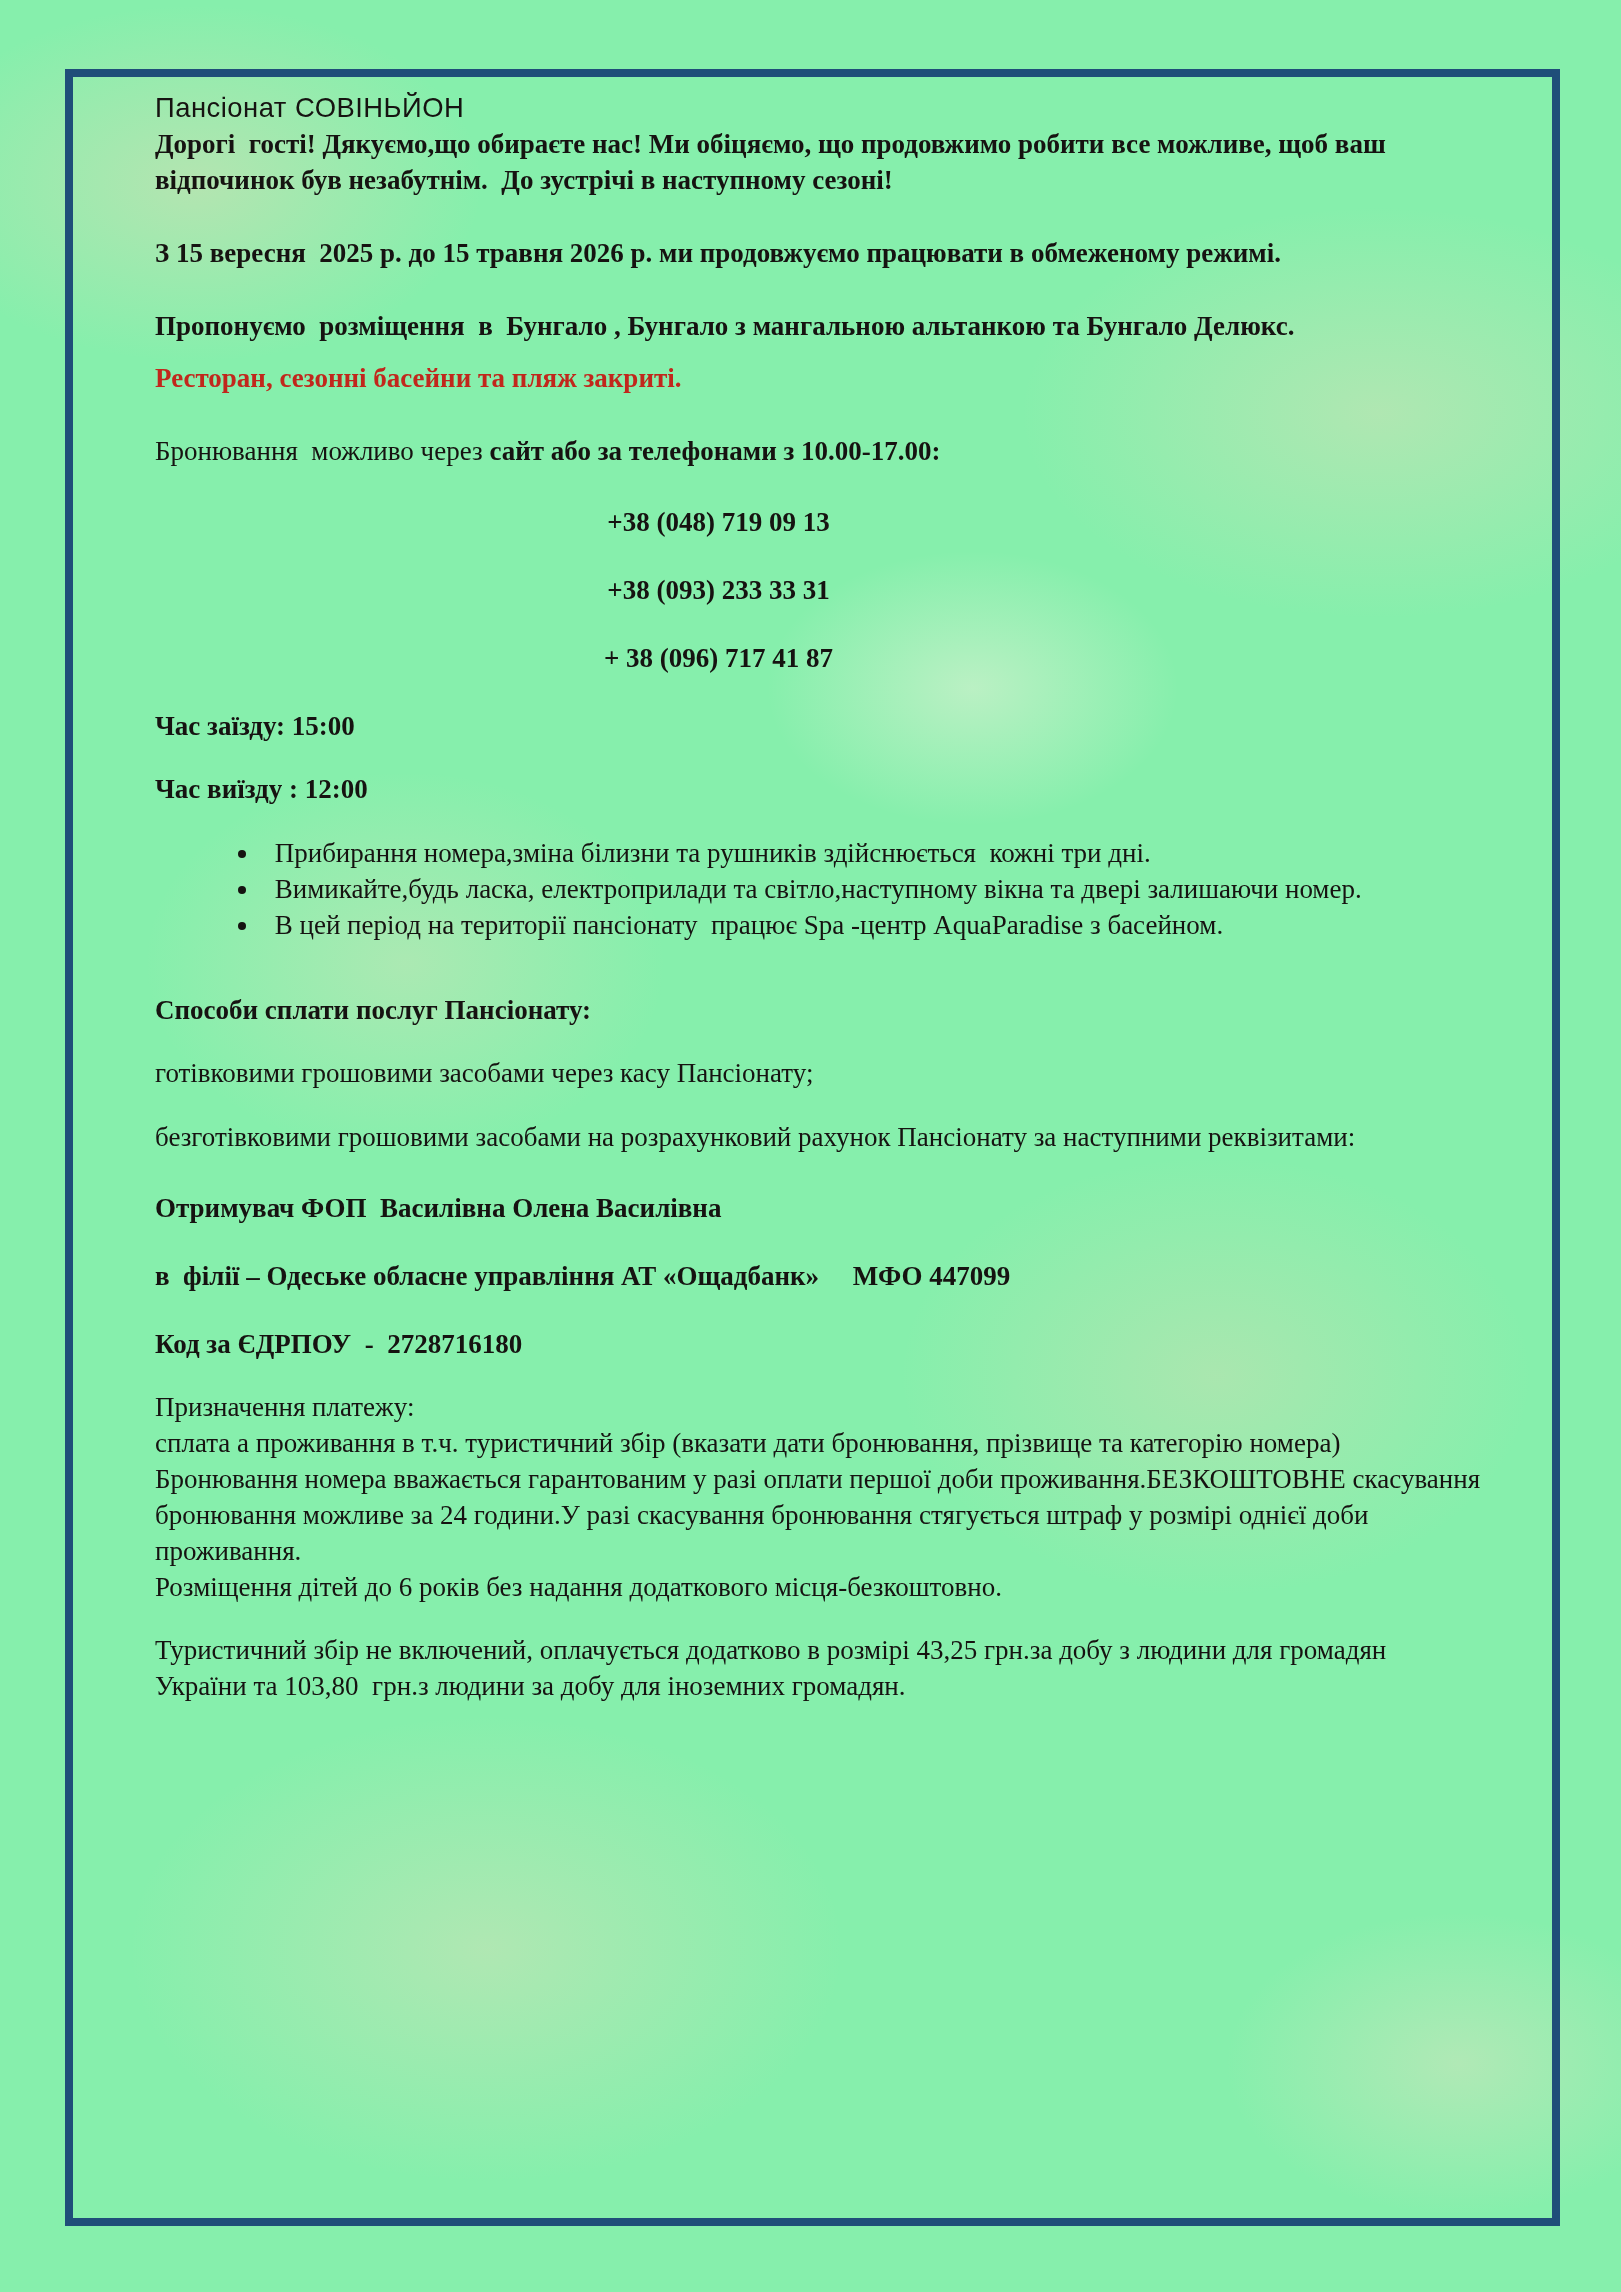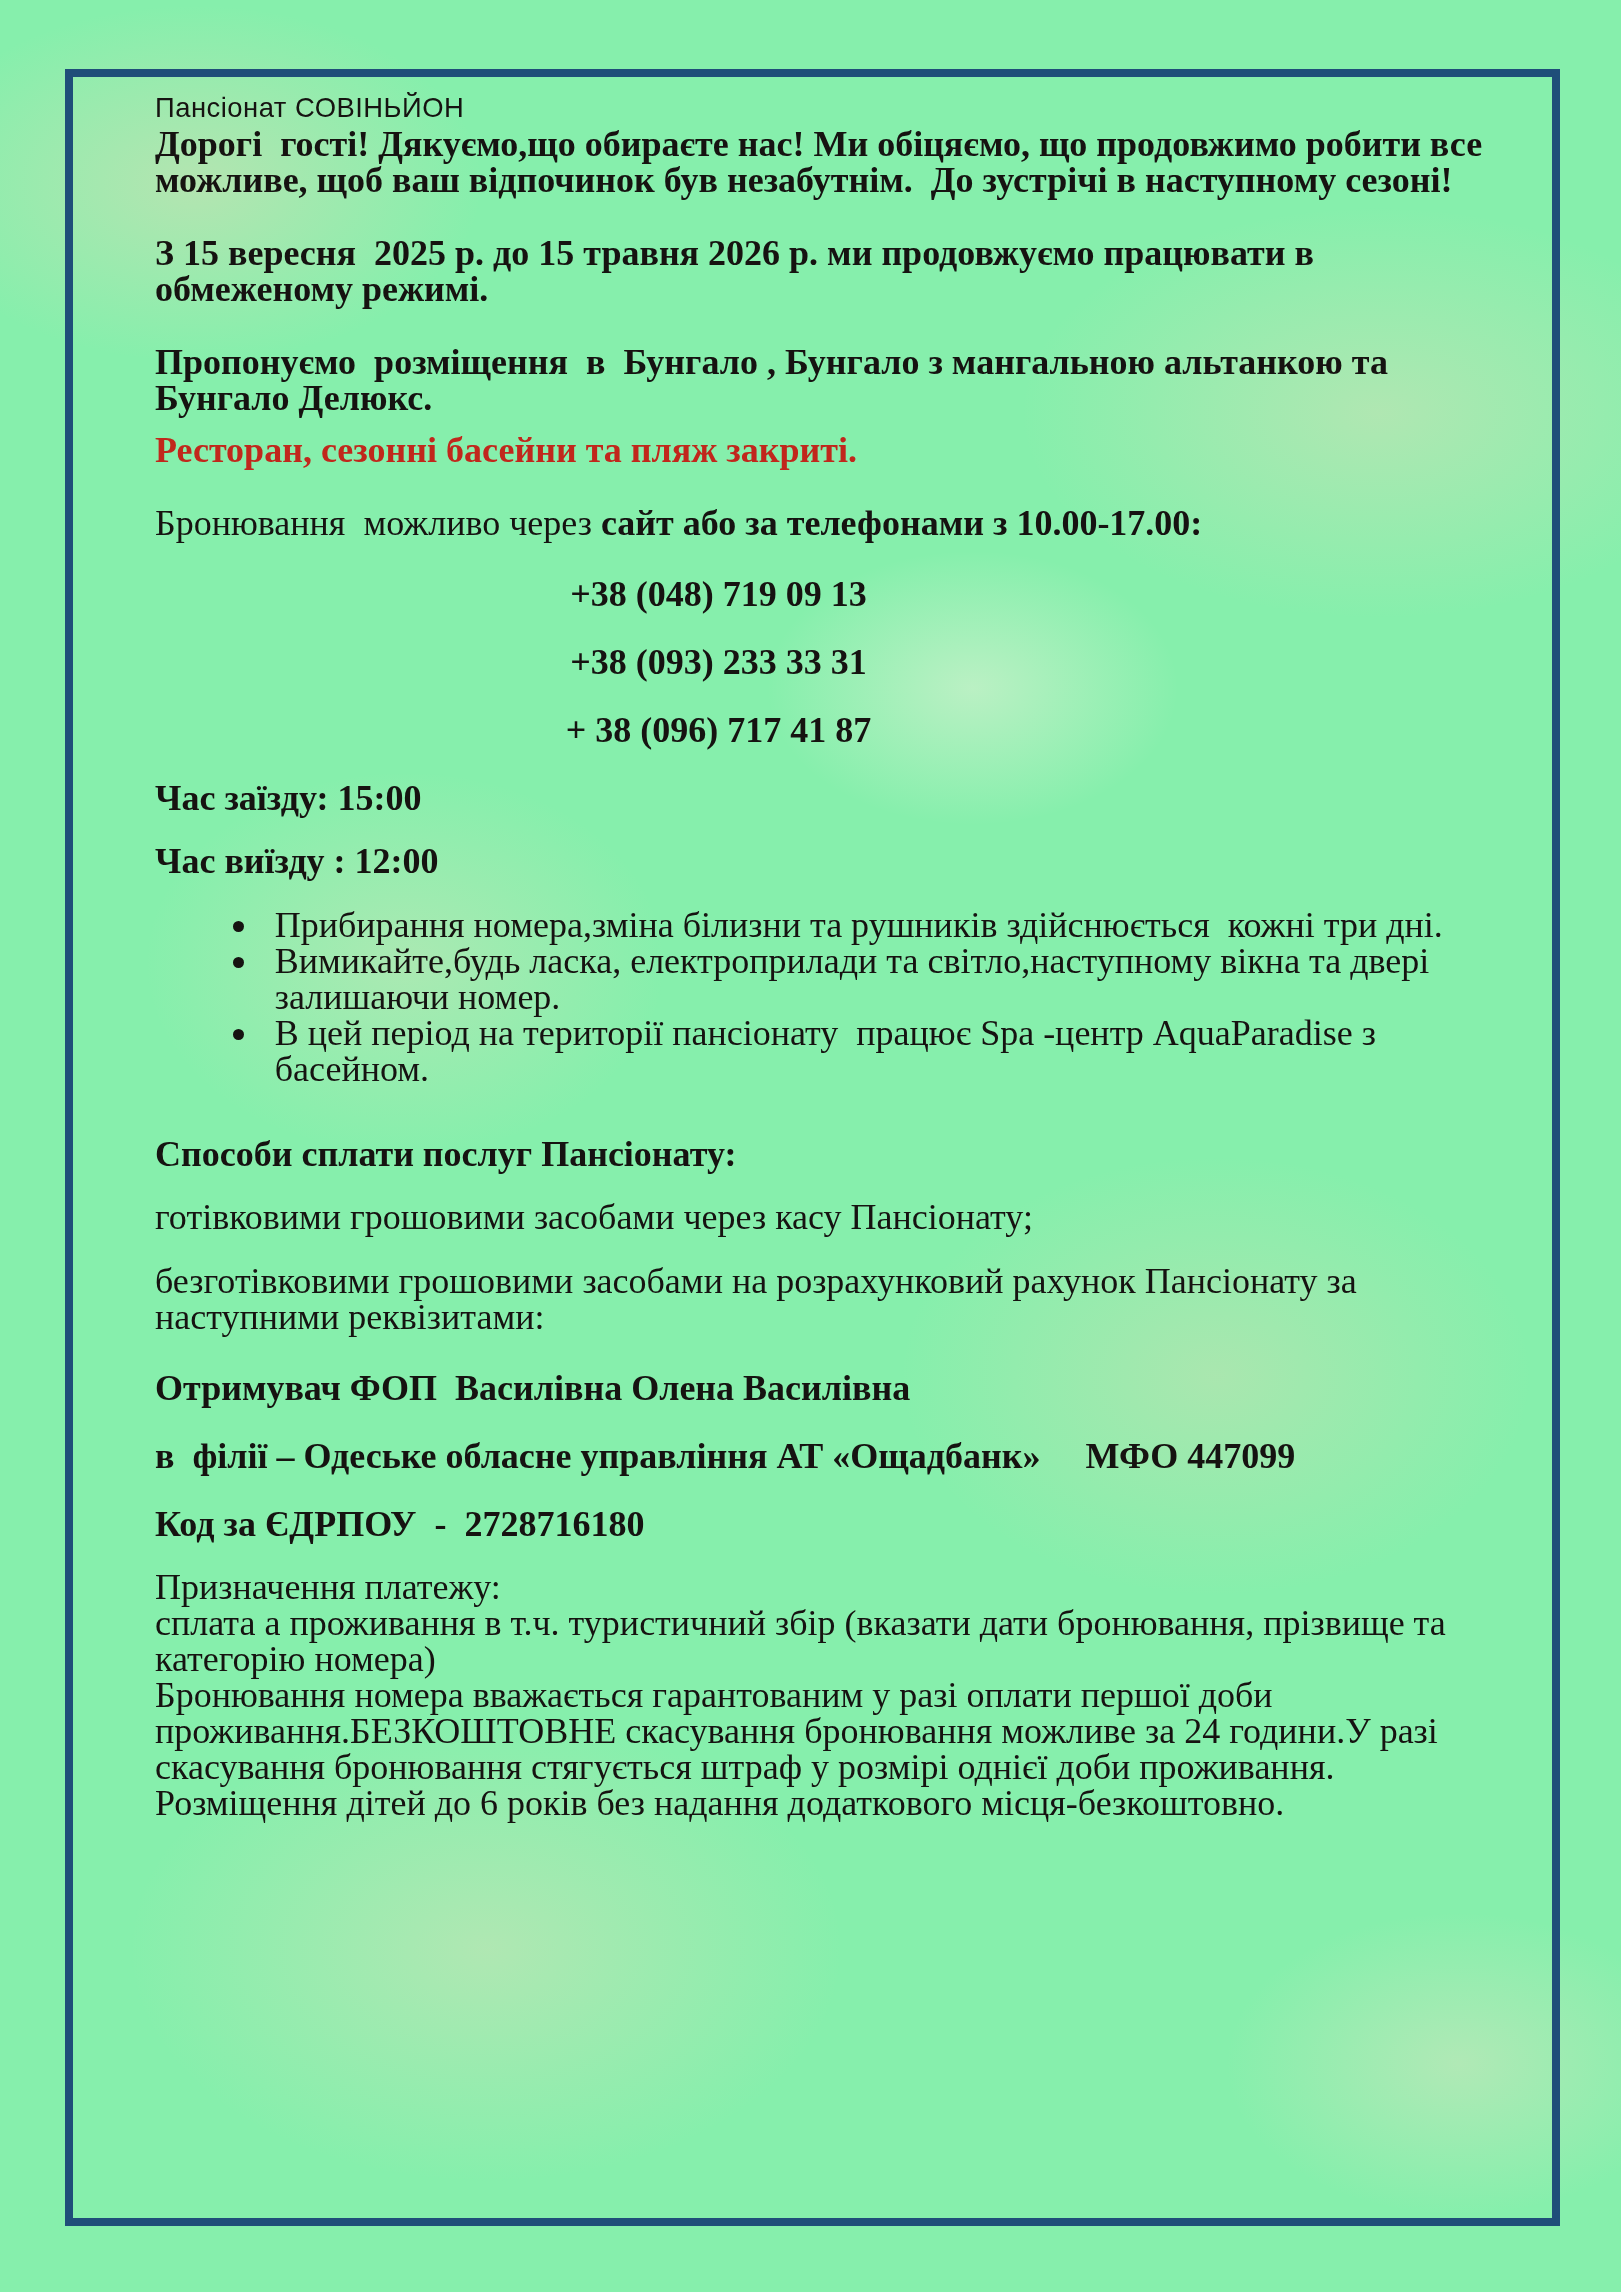--- a/index.html
+++ b/index.html
@@ -52,21 +52,21 @@
   }
   .title {
     margin: 74px 0 41px 0;
     width: 1127px;
     text-align: center;
     font-size: 34px;
     font-weight: bold;
   }
   .title span { text-decoration: underline; text-underline-offset: 5.9px; }
   p, li, .line {
-    font-size: 36px;
+    font-size: 27px;
     line-height: 36px;
     white-space: pre-wrap;
   }
   p { margin: 0 0 37px 0; }
   .b { font-weight: bold; }
   .red { color: #c1271c; }
   .no-gap { margin-bottom: 16px; }
   .booking { margin-bottom: 35px; }
   .phone {
     width: 1127px;
@@ -135,16 +135,17 @@
 
     <p class="b mb28">Код за ЄДРПОУ  -  2728716180</p>
 
     <div class="purpose">
       <div class="line">Призначення платежу:</div>
       <div class="line">сплата а проживання в т.ч. туристичний збір (вказати дати бронювання, прізвище та категорію номера)</div>
       <div class="line">Бронювання номера вважається гарантованим у разі оплати першої доби проживання.БЕЗКОШТОВНЕ скасування бронювання можливе за 24 години.У разі скасування бронювання стягується штраф у розмірі однієї доби проживання.</div>
       <div class="line">Розміщення дітей до 6 років без надання додаткового місця-безкоштовно.</div>
     </div>
 
+    <p class="last">Туристичний збір не включений, оплачується додатково в розмірі 43,25 грн.за добу з людини для громадян України та 103,80  грн.з людини за добу для іноземних громадян.</p>
 
   </div>
 </div>
 
 
 </body></html>

